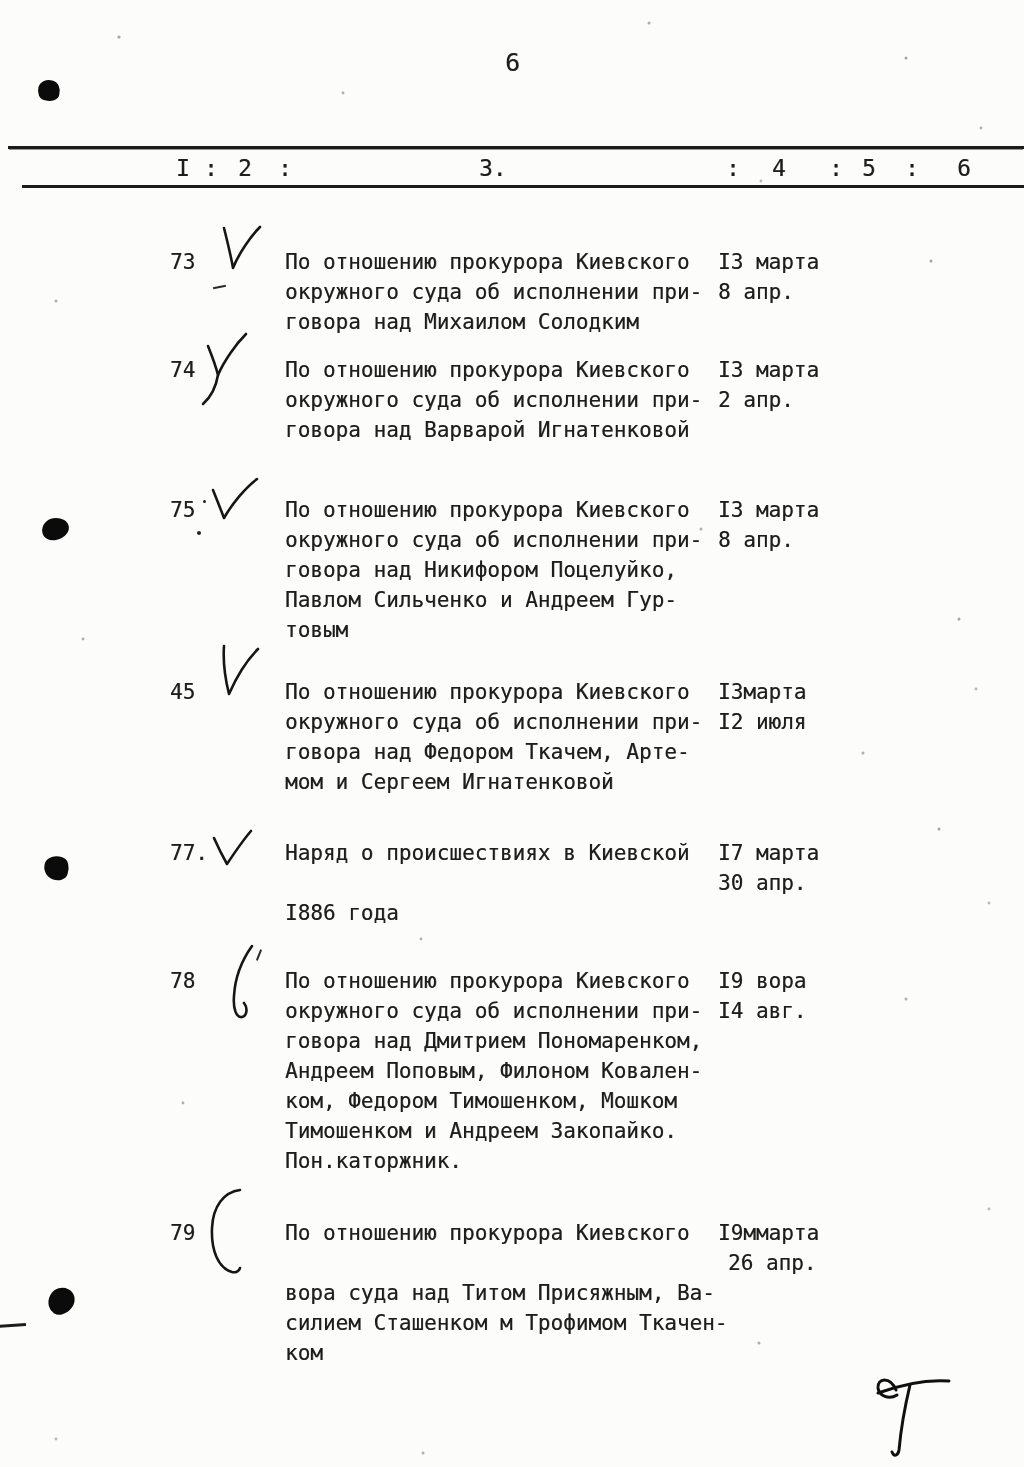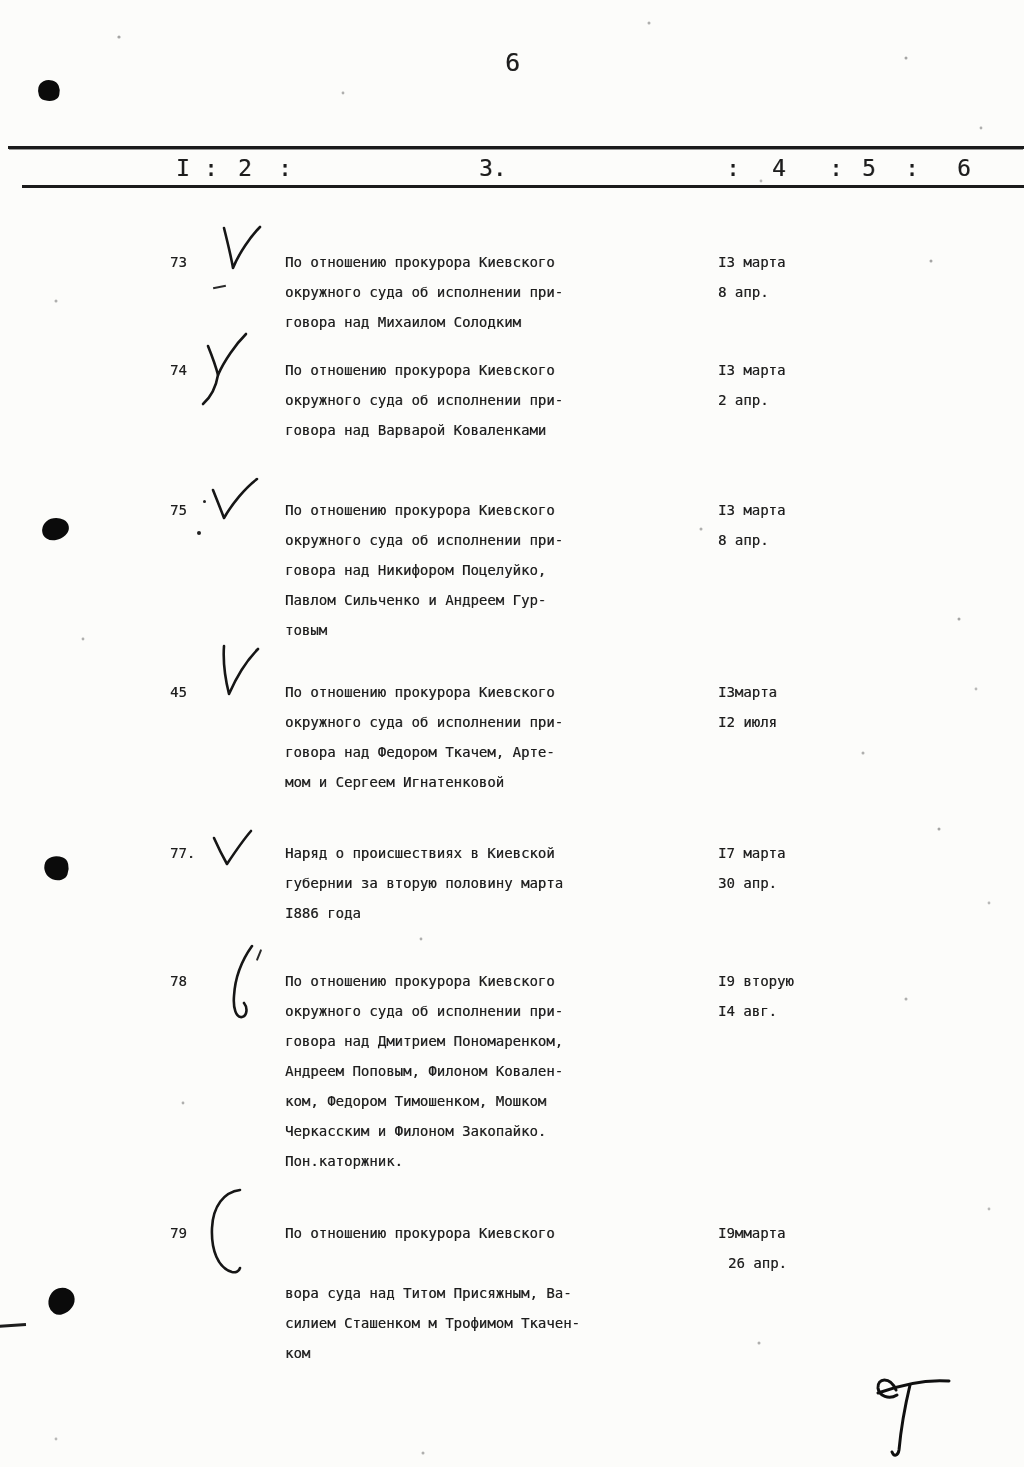--- a/index.html
+++ b/index.html
@@ -6,21 +6,21 @@
   body{
     width:1024px;height:1467px;position:relative;overflow:hidden;
     background:#fcfcfa;
     font-family:"DejaVu Sans Mono","Liberation Mono",monospace;
     color:#1d1d1d;
   }
   .page{position:absolute;inset:0;}
 
   
   .tw{
-    font-size:14px;line-height:30px;white-space:pre;
+    font-size:21px;line-height:30px;white-space:pre;
     text-shadow:0.4px 0.4px 0 rgba(25,25,25,0.55);
   }
 
   
   .pageno{position:absolute;left:505px;top:48px;font-size:25px;}
 
   
   .rule{position:absolute;background:#1b1b1b;}
   .rule-top{left:8px;top:146px;width:1016px;height:3px;box-shadow:0 2px 0 -1px rgba(27,27,27,.45);}
   .rule-bottom{left:22px;top:185px;width:1002px;height:3px;}
@@ -131,21 +131,21 @@
     </svg>
     <div class="line l0">
         <span class="desc tw">По отношению прокурора Киевского</span>
         <span class="date tw">I3 марта</span>
       </div>
     <div class="line l1">
         <span class="desc tw">окружного суда об исполнении при-</span>
         <span class="date tw">2 апр.</span>
       </div>
     <div class="line l2">
-        <span class="desc tw">говора над Варварой Коваленками</span>
+        <span class="desc tw">говора над Варварой Игнатенковой</span>
       </div>
   </section>
 
   <section class="entry e2">
     <span class="num tw">75</span>
     <svg class="ck ck2" width="54" height="48" viewBox="0 0 54 48">
       <path d="M7 16 C11 26 15 36 18 44 C26 30 39 14 51 5"></path>
     </svg>
     <div class="line l0">
         <span class="desc tw">По отношению прокурора Киевского</span>
@@ -190,52 +190,51 @@
   <section class="entry e4">
     <span class="num tw">77.</span>
     <svg class="ck ck4" width="46" height="42" viewBox="0 0 46 42">
       <path d="M6 12 C10 21 15 31 19 38 C27 26 36 13 43 5"></path>
     </svg>
     <div class="line l0">
         <span class="desc tw">Наряд о происшествиях в Киевской</span>
         <span class="date tw">I7 марта</span>
       </div>
     <div class="line l1">
-        <span class="desc tw">губернии за вторую половину марта</span>
         <span class="date tw">30 апр.</span>
       </div>
     <div class="line l2">
         <span class="desc tw">I886 года</span>
       </div>
   </section>
 
   <section class="entry e5">
     <span class="num tw">78</span>
     <svg class="ck ck5" width="40" height="84" viewBox="0 0 40 84">
       <path d="M32 4 C22 18 15 36 14 54 C13 66 16 76 22 75 C27 74 28 66 24 61"></path>
     </svg>
     <div class="line l0">
         <span class="desc tw">По отношению прокурора Киевского</span>
-        <span class="date tw">I9 вторую</span>
+        <span class="date tw">I9 вора</span>
       </div>
     <div class="line l1">
         <span class="desc tw">окружного суда об исполнении при-</span>
         <span class="date tw">I4 авг.</span>
       </div>
     <div class="line l2">
         <span class="desc tw">говора над Дмитрием Пономаренком,</span>
       </div>
     <div class="line l3">
         <span class="desc tw">Андреем Поповым, Филоном Ковален-</span>
       </div>
     <div class="line l4">
         <span class="desc tw">ком, Федором Тимошенком, Мошком</span>
       </div>
     <div class="line l5">
-        <span class="desc tw">Черкасским и Филоном Закопайко.</span>
+        <span class="desc tw">Тимошенком и Андреем Закопайко.</span>
       </div>
     <div class="line l6">
         <span class="desc tw">Пон.каторжник.</span>
       </div>
   </section>
 
   <section class="entry e6">
     <span class="num tw">79</span>
     <svg class="ck ck6" width="44" height="92" viewBox="0 0 44 92">
       <path d="M38 6 C22 8 11 22 10 44 C9 66 16 84 30 88 C34 89 37 87 38 84"></path>

